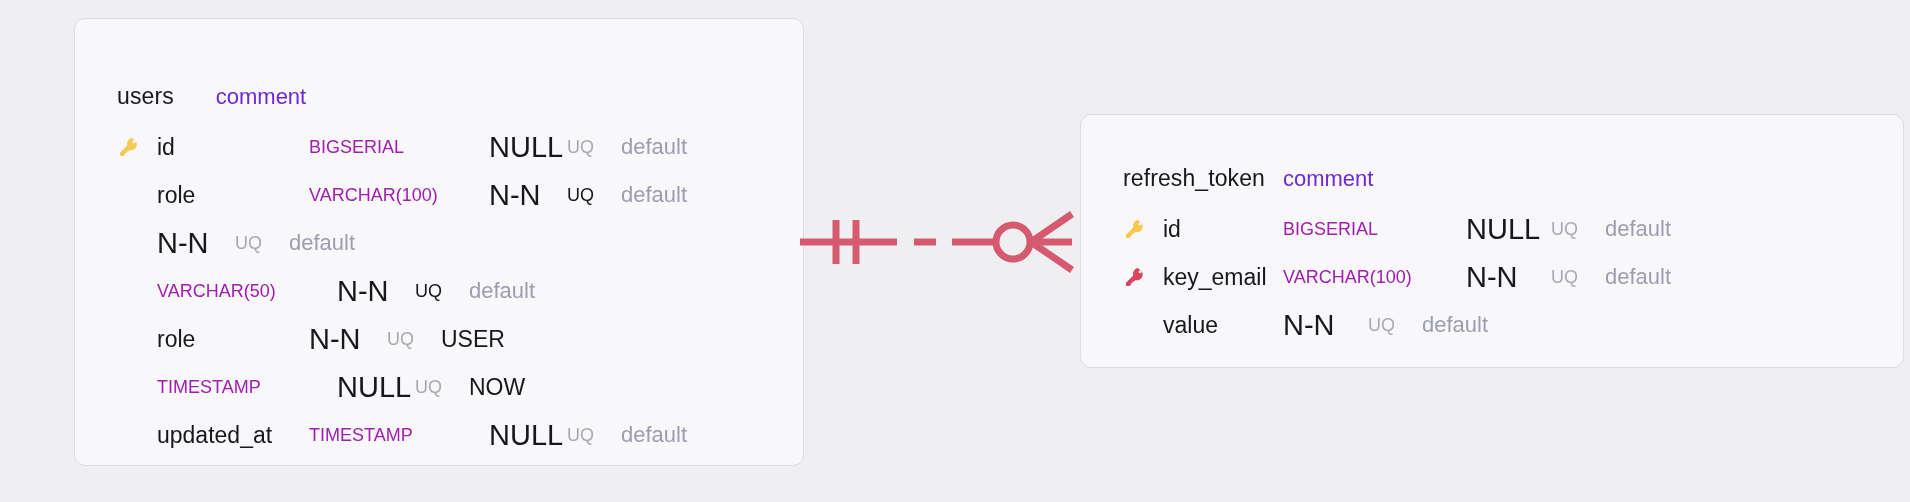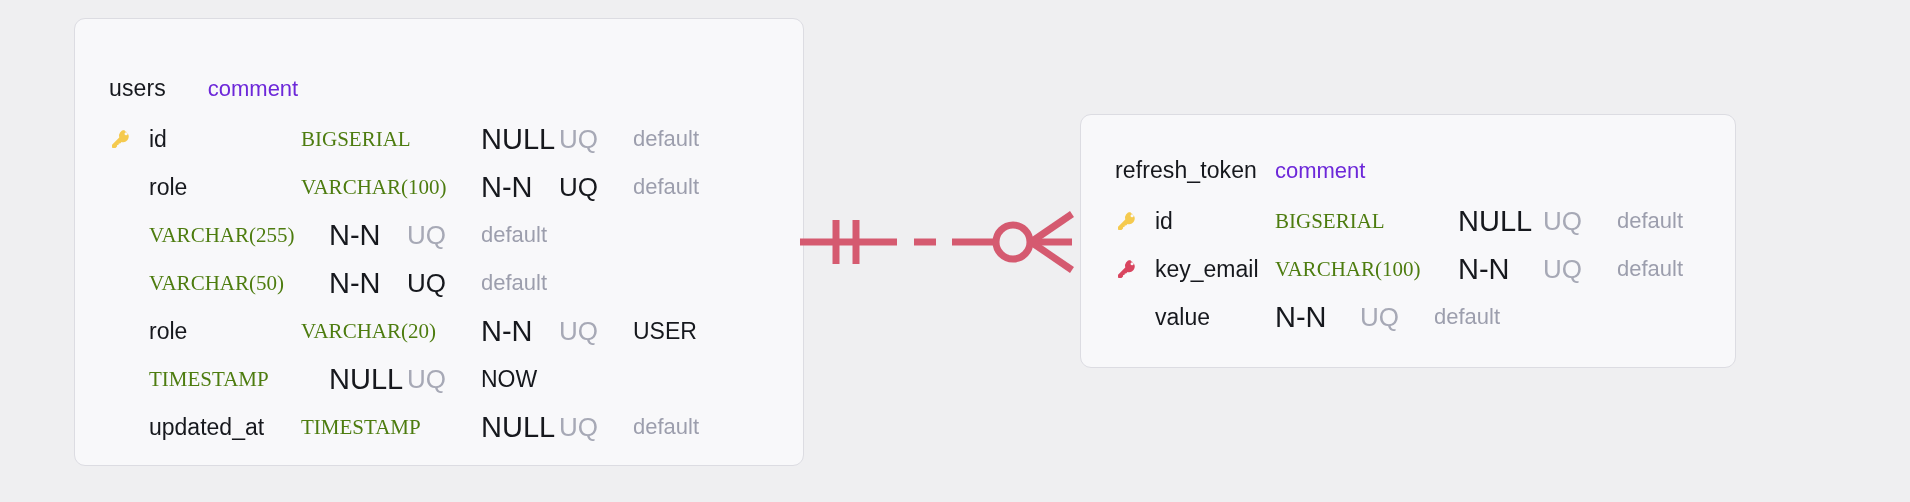--- a/index.html
+++ b/index.html
@@ -21,34 +21,34 @@
     inset: 0;
   }
 
   
   .table-card {
     position: absolute;
     background: #f8f8fa;
     border: 1px solid #dcdce2;
     border-radius: 11px;
     box-sizing: border-box;
-    padding: 8px;
+    padding: 16px;
   }
 
   .table-card.users {
     left: 74px;
     top: 18px;
     width: 730px;
     height: 448px;
   }
 
   .table-card.refresh-token {
     left: 1080px;
     top: 114px;
-    width: 656px;
+    width: 824px;
     height: 254px;
   }
 
   .table-inner {
     padding: 48px 0 0 0;
   }
   .refresh-token .table-inner {
     padding: 34px 0 0 0;
   }
 
@@ -92,45 +92,43 @@
   .key-icon { display: block; }
 
   .col-name {
     font-size: 23px;
     color: #16181d;
   }
   .users .col-name { width: 152px; flex: 0 0 152px; }
   .refresh-token .col-name { width: 120px; flex: 0 0 120px; }
 
   .col-type {
-    font-size: 21px;
-    color: #4d7c0f;
-    font-family: Liberation Serif, serif;
+    font-size: 18px;
+    color: #a21caf;
   }
   .users .col-type { width: 180px; flex: 0 0 180px; }
   .refresh-token .col-type { width: 183px; flex: 0 0 183px; }
 
   .col-null {
     font-size: 29px;
     color: #16181d;
   }
   .users .col-null { width: 78px; flex: 0 0 78px; }
   .refresh-token .col-null { width: 85px; flex: 0 0 85px; }
 
   .col-uq {
-    font-size: 26px;
+    font-size: 18px;
     width: 54px;
     flex: 0 0 54px;
   }
   .col-uq.on  { color: #16181d; }
   .col-uq.off { color: #a7a9b6; }
 
   .col-default {
     font-size: 22px;
-    margin-left: 20px;
   }
   .col-default.on  { color: #16181d; font-size: 23px; }
   .col-default.off { color: #9c9ead; }
 
   
   #relation {
     position: absolute;
     left: 800px;
     top: 196px;
     width: 290px;
@@ -167,38 +165,36 @@
         <span class="key-slot"></span>
         <span class="col-name">role</span>
         <span class="col-type">VARCHAR(100)</span>
         <span class="col-null">N-N</span>
         <span class="col-uq on">UQ</span>
         <span class="col-default off">default</span>
       </div>
 
       <div class="col-row">
         <span class="key-slot"></span>
-        <span class="col-type">VARCHAR(255)</span>
         <span class="col-null">N-N</span>
         <span class="col-uq off">UQ</span>
         <span class="col-default off">default</span>
       </div>
 
       <div class="col-row">
         <span class="key-slot"></span>
         <span class="col-type">VARCHAR(50)</span>
         <span class="col-null">N-N</span>
         <span class="col-uq on">UQ</span>
         <span class="col-default off">default</span>
       </div>
 
       <div class="col-row">
         <span class="key-slot"></span>
         <span class="col-name">role</span>
-        <span class="col-type">VARCHAR(20)</span>
         <span class="col-null">N-N</span>
         <span class="col-uq off">UQ</span>
         <span class="col-default on">USER</span>
       </div>
 
       <div class="col-row">
         <span class="key-slot"></span>
         <span class="col-type">TIMESTAMP</span>
         <span class="col-null">NULL</span>
         <span class="col-uq off">UQ</span>

